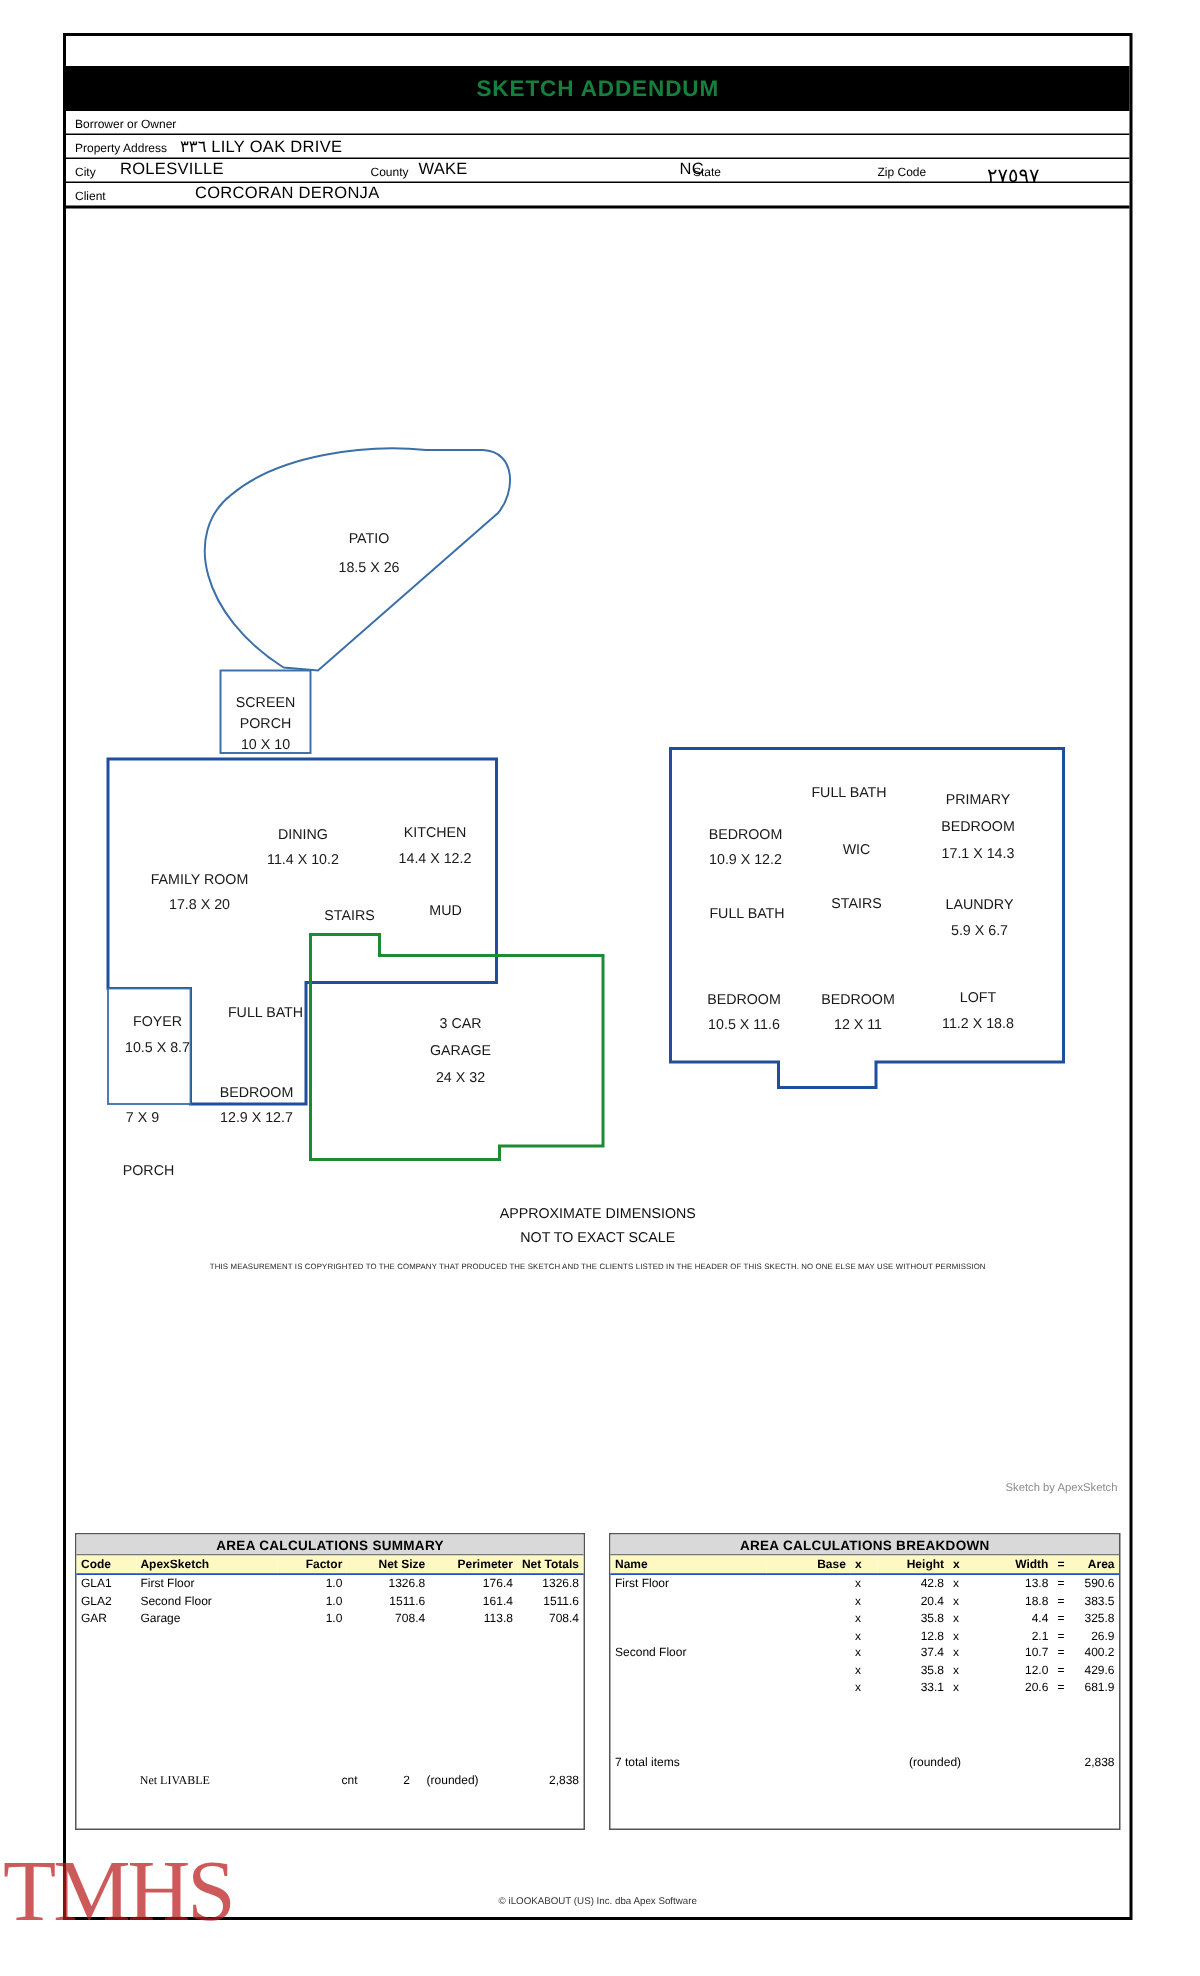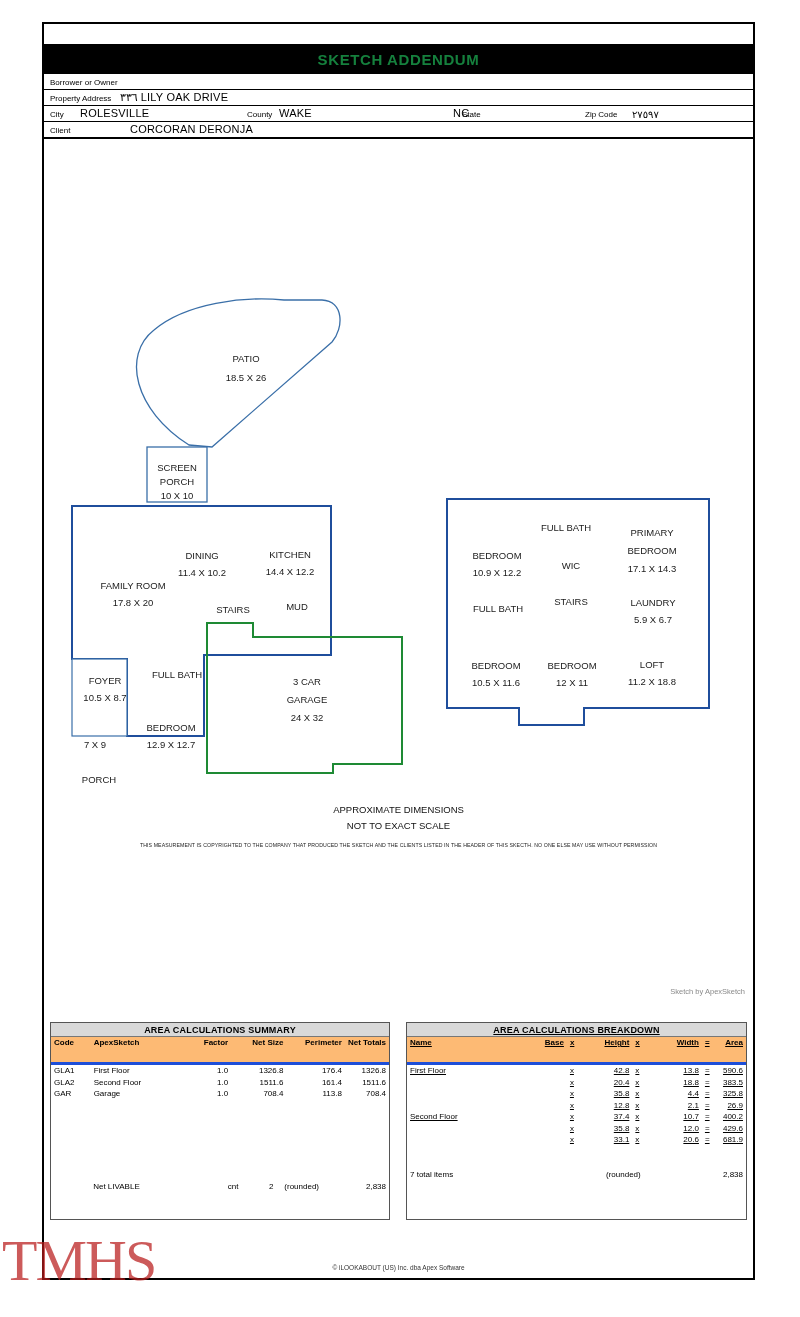--- a/index.html
+++ b/index.html
@@ -147,42 +147,42 @@
     display: flex;
     gap: 0;
   }
   .tbl-pane {
     border: 1px solid #555;
     box-sizing: border-box;
     background: #fff;
     position: relative;
   }
   #pane-summary { width: 348px; }
-  #pane-breakdown { width: 349px; margin-left: 16px; text-decoration: underline; }
+  #pane-breakdown { width: 349px; margin-left: 16px; }
 
   .tbl-title {
     background: #d9d9d9;
     border-bottom: 1px solid #777;
     text-align: center;
     font-size: 9px;
     font-weight: bold;
     padding: 2px 0 1px;
     letter-spacing: .2px;
   }
   table.grid {
     width: 100%;
     border-collapse: collapse;
     font-size: 8px;
   }
   table.grid th {
-    background: #fdba74;
+    background: #fef9c3;
     font-weight: bold;
     font-size: 8px;
-    padding: 1px 3px 15px;
-    border-bottom: 3px solid #1d4ed8;
+    padding: 1px 3px 2px;
+    border-bottom: 1px solid #1d4ed8;
     white-space: nowrap;
   }
   table.grid td {
     padding: 0px 3px;
     font-size: 8px;
     line-height: 11.5px;
     white-space: nowrap;
   }
   .ta-l { text-align: left; }
   .ta-r { text-align: right; }
@@ -246,21 +246,21 @@
   </div>
 
   <div class="id-row" id="row-city">
     <span class="lbl" style="left:6px;">City</span>
     <span class="val" style="left:36px;">ROLESVILLE</span>
     <span class="lbl" style="left:203px;">County</span>
     <span class="val" style="left:235px;">WAKE</span>
     <span class="lbl" style="left:398px;padding-left:20px;">State</span>
     <span class="val" style="left:409px;">NC</span>
     <span class="lbl" style="left:541px;">Zip Code</span>
-    <span class="val" style="left:588px;font-size:10px;top:3px;">٢٧٥٩٧</span>
+    <span class="val" style="left:614px;font-size:13px;top:3px;">٢٧٥٩٧</span>
   </div>
 
   <div class="id-row" id="row-client">
     <span class="lbl" style="left:6px;">Client</span>
     <span class="val" style="left:86px;">CORCORAN DERONJA</span>
   </div>
 
   <div id="sketch-area">
     <svg id="sketch-svg" width="709" height="840" viewBox="0 0 709 840" xmlns="http://www.w3.org/2000/svg">
 
@@ -415,21 +415,21 @@
               <td class="ta-r">708.4</td>
             </tr>
           </tbody>
       </table>
 
       <div class="tot-row">
         <table>
           <tbody>
               <tr>
             <td class="ta-l" style="width:40px;"></td>
-            <td class="ta-l" style="width:108px;">Net LIVABLE</td>
+            <td class="ta-l" style="width:108px;font-family:Liberation Serif, serif;">Net LIVABLE</td>
             <td class="ta-r" style="width:48px;">cnt</td>
             <td class="ta-r" style="width:34px;">2</td>
             <td class="ta-l" style="width:84px;padding-left:8px;">(rounded)</td>
             <td class="ta-r">2,838</td>
           </tr>
         </tbody>
           </table>
       </div>
     </div>
 

